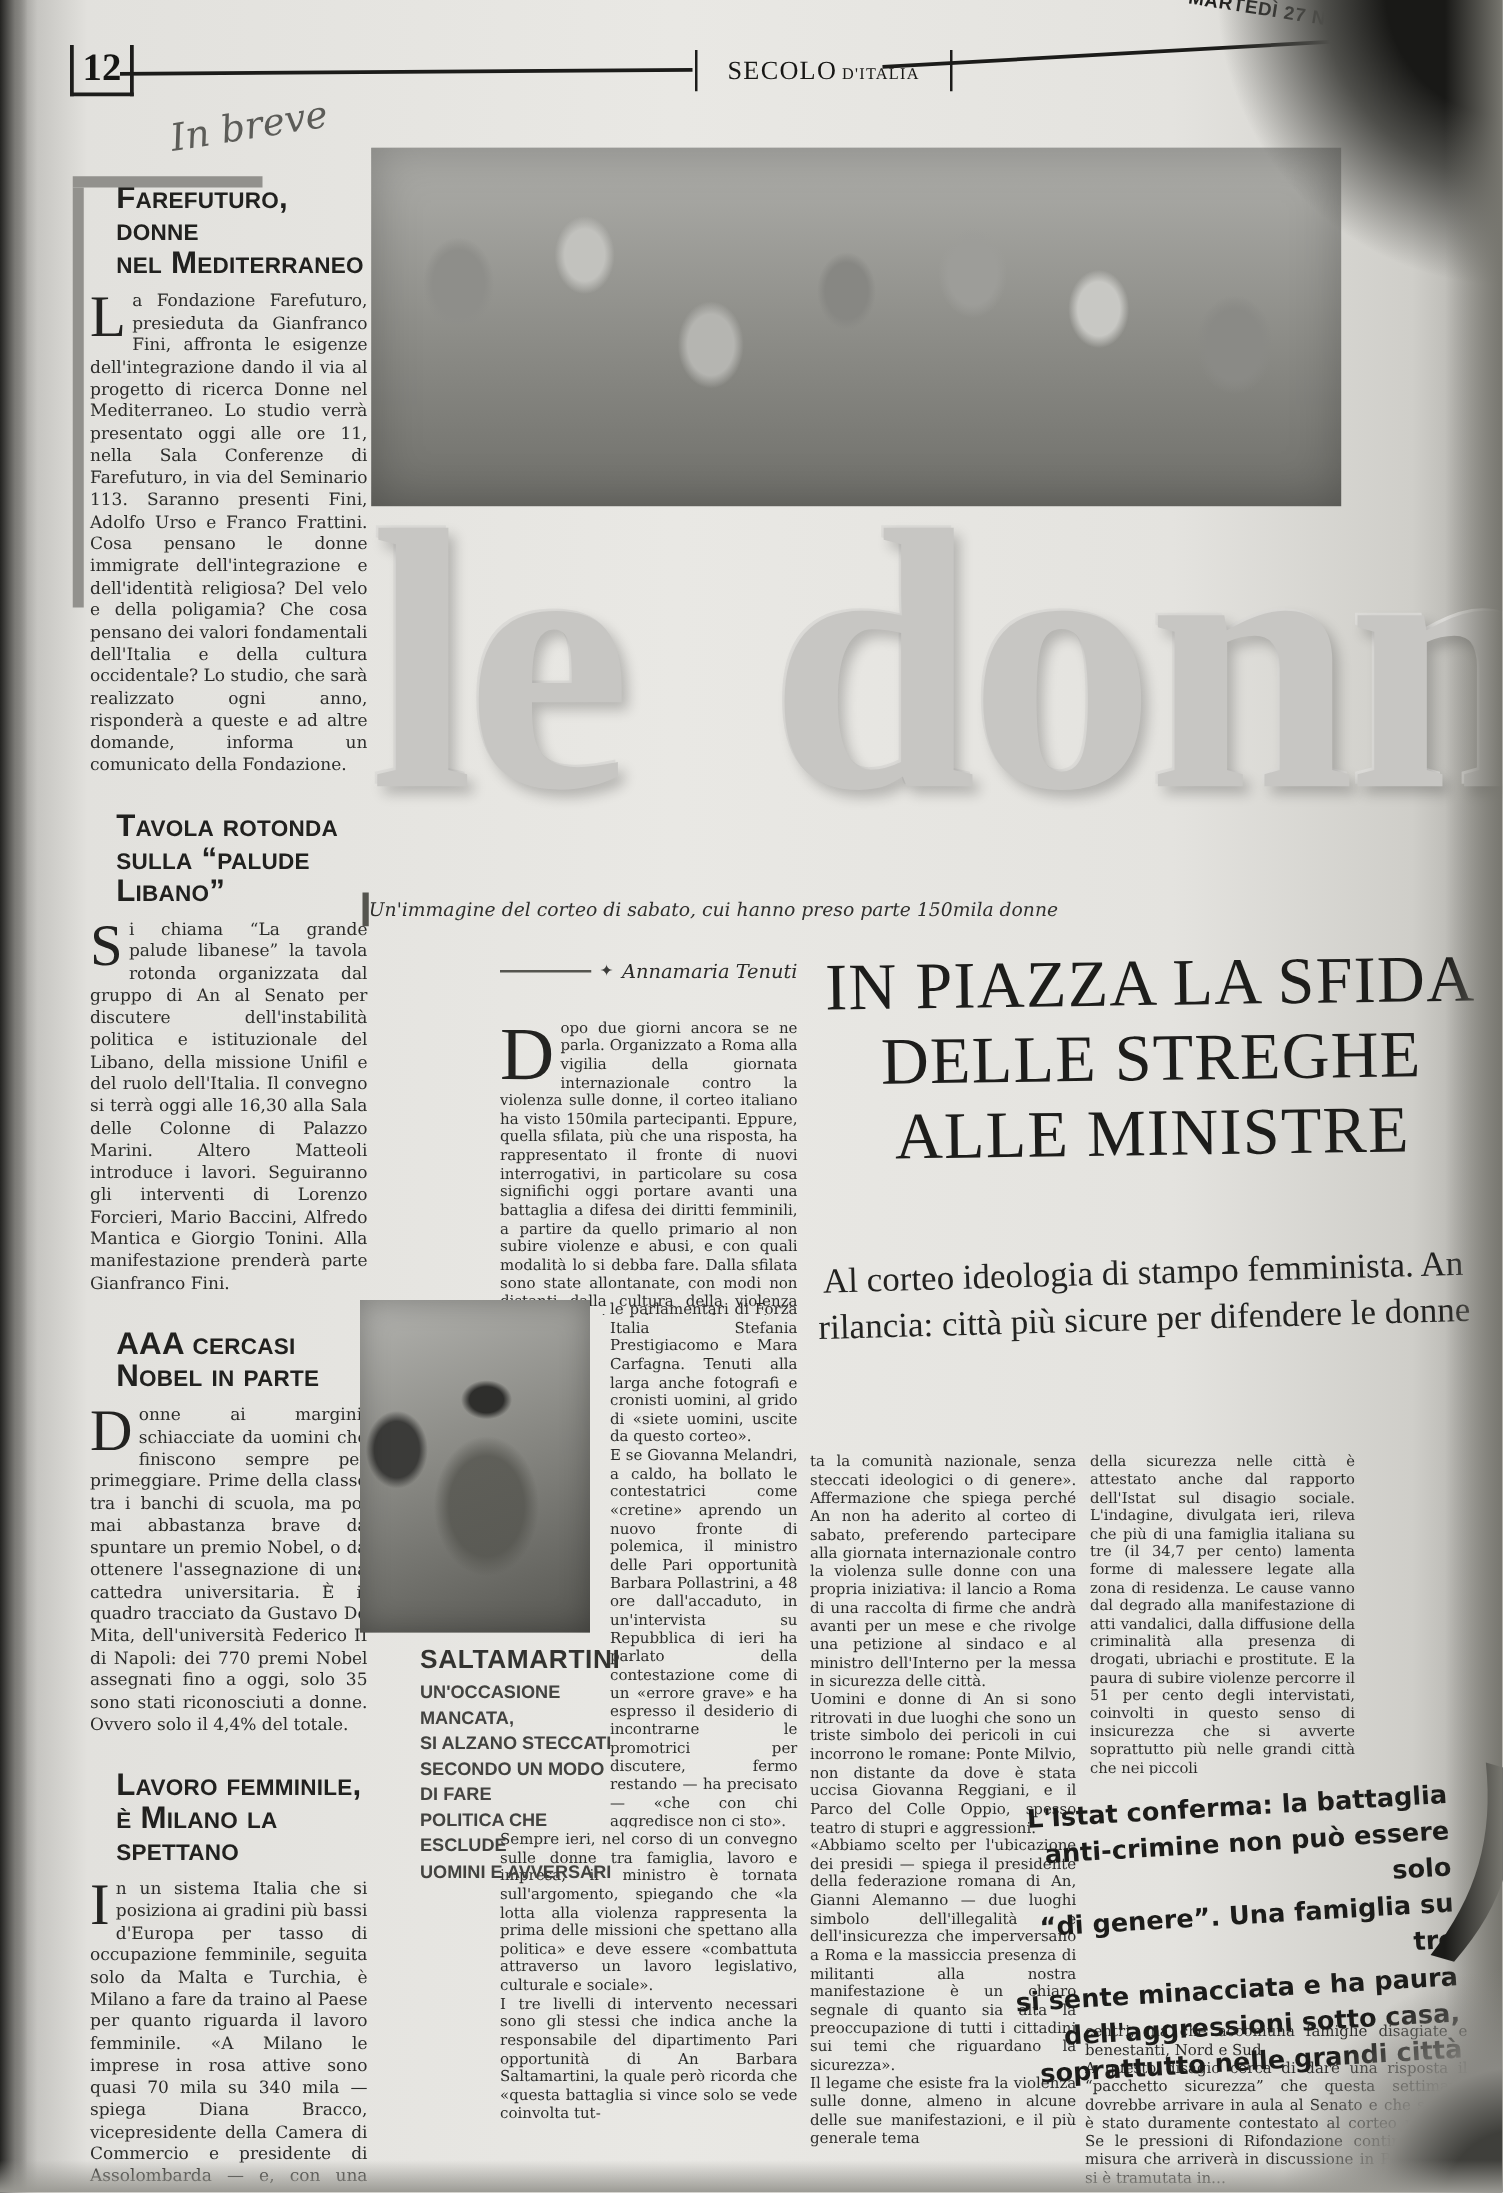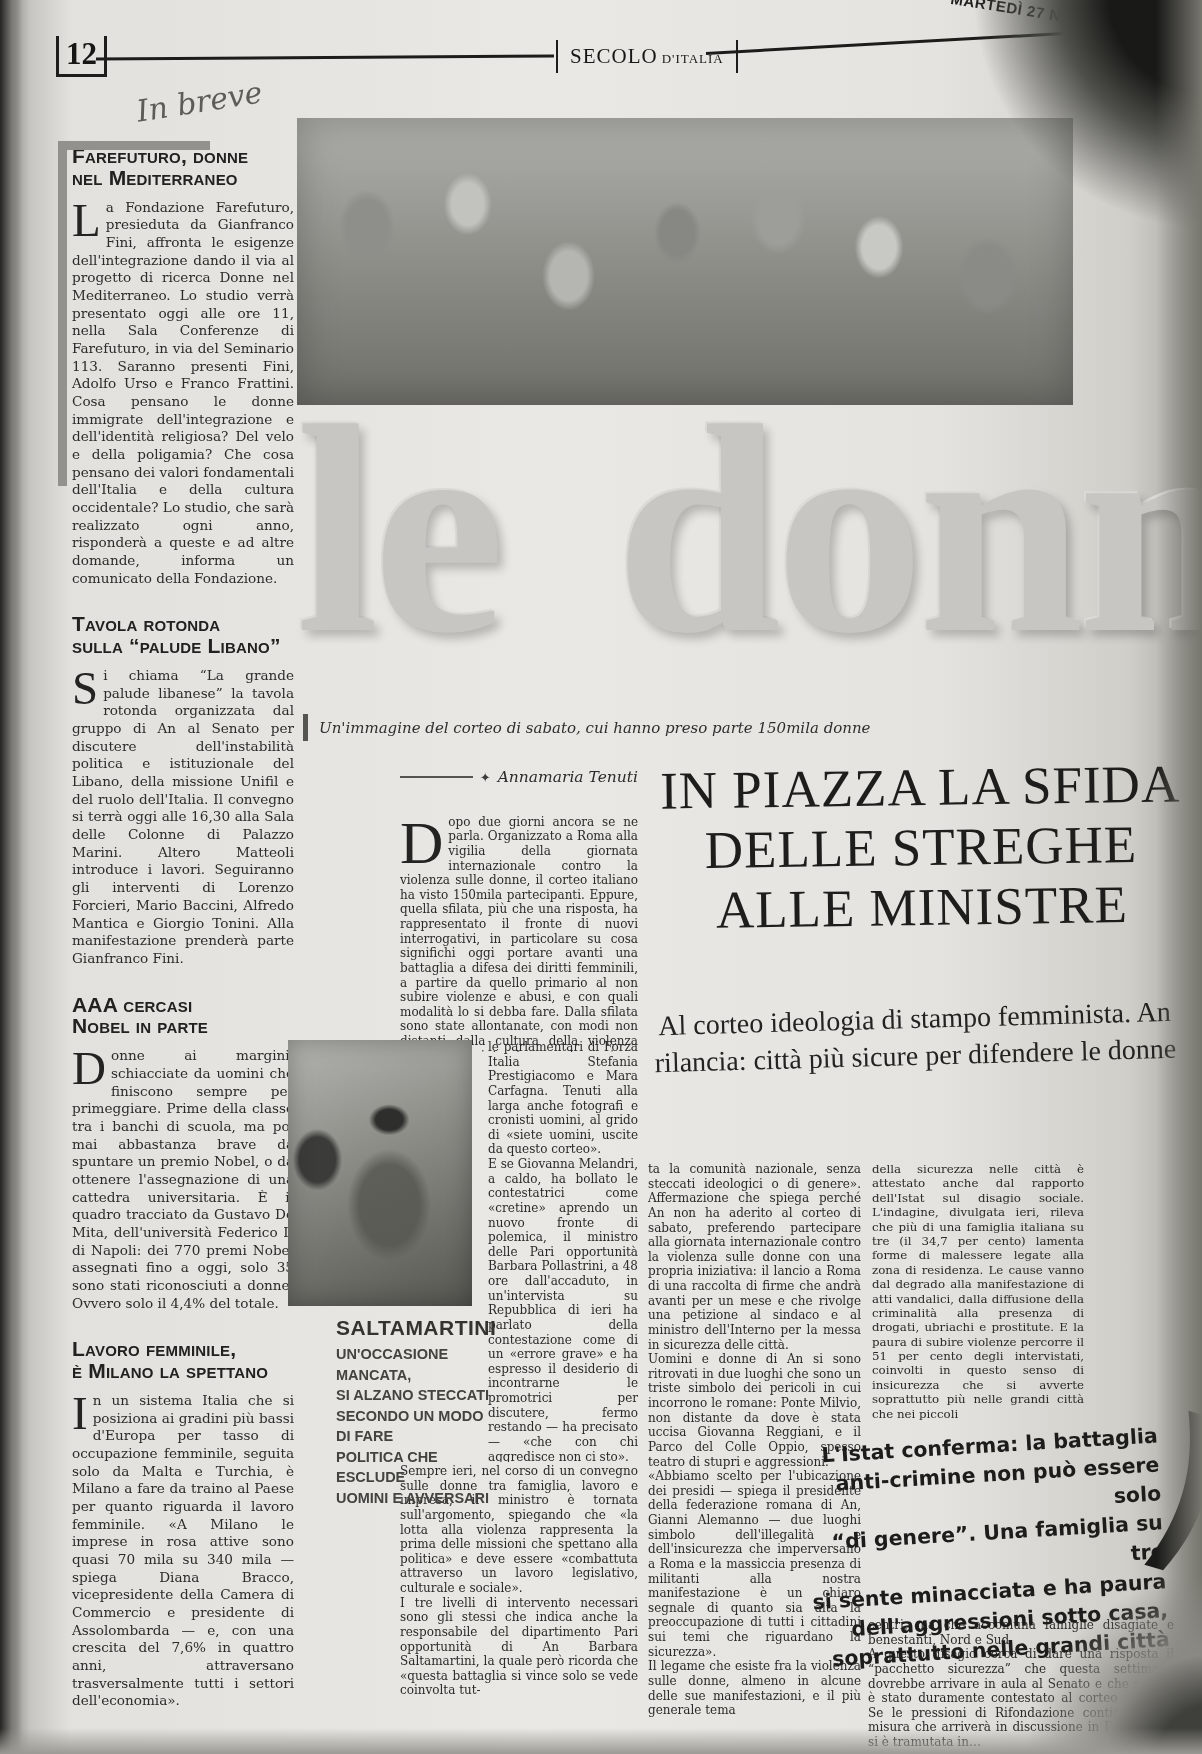--- a/index.html
+++ b/index.html
@@ -11,34 +11,34 @@
       #e9e8e4;
   }
   .abs{position:absolute;}
   
   .pagenum{left:56px;top:36px;font-family:"Liberation Serif",serif;font-weight:700;font-size:31px;
     border:3px solid #1d1d1b;border-top:none;padding:0 7px 2px 7px;color:#161614;background:transparent;}
   .rule{height:3px;background:#1c1c1a;}
   .rule-l{left:96px;top:56px;width:458px;transform:rotate(-0.4deg);}
   .rule-r{left:706px;top:52px;width:420px;transform:rotate(-3.2deg);transform-origin:left center;}
   .masthead{left:556px;top:40px;border-left:2px solid #1c1c1a;border-right:2px solid #1c1c1a;
-    padding:4px 12px;font-family:"Liberation Serif",serif;color:#171715;white-space:nowrap;}
+    padding:4px 24px;font-family:"Liberation Serif",serif;color:#171715;white-space:nowrap;}
   .masthead .main{font-size:21px;letter-spacing:1px;}
   .masthead .sub{font-size:13px;letter-spacing:1px;}
   .dateline{right:22px;top:26px;font-family:"Liberation Sans",sans-serif;font-weight:700;
     font-size:15px;letter-spacing:.6px;color:#1f1f1d;transform:rotate(9deg);transform-origin:right center;white-space:nowrap;}
   
   .leftcol{left:58px;top:84px;width:238px;height:1666px;overflow:hidden;}
   .bracket-v{position:absolute;left:0;top:66px;width:9px;height:336px;background:#92918d;}
   .bracket-h{position:absolute;left:0;top:57px;width:152px;height:9px;background:#92918d;}
   .inbreve{margin:0 0 26px 78px;font-family:"DejaVu Serif",serif;font-style:italic;font-size:30px;
     color:#5c5c58;transform:rotate(-9deg);display:inline-block;}
   .brief{margin:0 0 26px 14px;width:222px;}
   .brief-title{font-family:"Liberation Sans",sans-serif;font-weight:700;font-variant:small-caps;
-    font-size:21px;line-height:1.04;color:#21211f;white-space:pre-line;margin-bottom:10px;letter-spacing:.2px;}
+    font-size:25px;line-height:1.04;color:#21211f;white-space:pre-line;margin-bottom:10px;letter-spacing:.2px;margin-left:21px;}
   .brief-body{font-size:13.6px;line-height:1.3;text-align:justify;color:#2b2b29;}
   .dropcap{float:left;font-family:"Liberation Serif",serif;font-size:47px;line-height:.82;
     padding:2px 5px 0 0;color:#232321;}
   
   .crowd{left:297px;top:118px;width:776px;height:287px;
     background:
       radial-gradient(46px 60px at 9% 38%,#8e8e8a 0 45%,rgba(0,0,0,0) 62%),
       radial-gradient(40px 52px at 22% 30%,#c2c2be 0 40%,rgba(0,0,0,0) 60%),
       radial-gradient(44px 58px at 35% 55%,#b5b5b1 0 42%,rgba(0,0,0,0) 60%),
       radial-gradient(38px 50px at 49% 40%,#878783 0 45%,rgba(0,0,0,0) 62%),
@@ -53,21 +53,21 @@
       radial-gradient(60px 80px at 55% 62%,#55554fcc 0 50%,rgba(0,0,0,0) 70%),
       radial-gradient(40px 50px at 16% 45%,#3b3b39 0 45%,rgba(0,0,0,0) 62%),
       linear-gradient(160deg,#b3b3af 0%,#8a8a85 45%,#565651 100%);
     box-shadow:inset 0 0 24px rgba(0,0,0,.3);}
   
   .giant{left:296px;top:392px;width:906px;height:330px;overflow:hidden;
     font-family:"Liberation Serif",serif;font-weight:700;font-size:298px;line-height:.92;
     color:#c7c6c3;white-space:nowrap;word-spacing:48px;letter-spacing:-6px;
     text-shadow:5px 6px 10px rgba(0,0,0,.22),-2px -2px 0 #dcdbd8;}
   
-  .caption-row{left:303px;top:714px;width:720px;display:flex;align-items:center;gap:11px;}
+  .caption-row{left:290px;top:714px;width:720px;display:flex;align-items:center;}
   .caption-bar{width:5px;height:27px;background:#55554f;flex:0 0 auto;}
   .caption-text{font-style:italic;font-size:15px;color:#2e2e2c;}
   .byline{left:400px;top:768px;width:238px;display:flex;align-items:center;gap:7px;
     font-style:italic;font-size:15.5px;color:#2b2b29;}
   .byline .line{flex:1 1 auto;height:2px;background:#55554f;}
   .diamond{font-style:normal;font-size:13px;color:#3c3c3a;}
   
   .coltext{font-size:12px;line-height:1.22;text-align:justify;color:#2a2a28;overflow:hidden;white-space:pre-line;}
   .c1top{left:400px;top:800px;width:238px;height:252px;}
   .c1top .dropcap{font-size:60px;padding-top:4px;}

